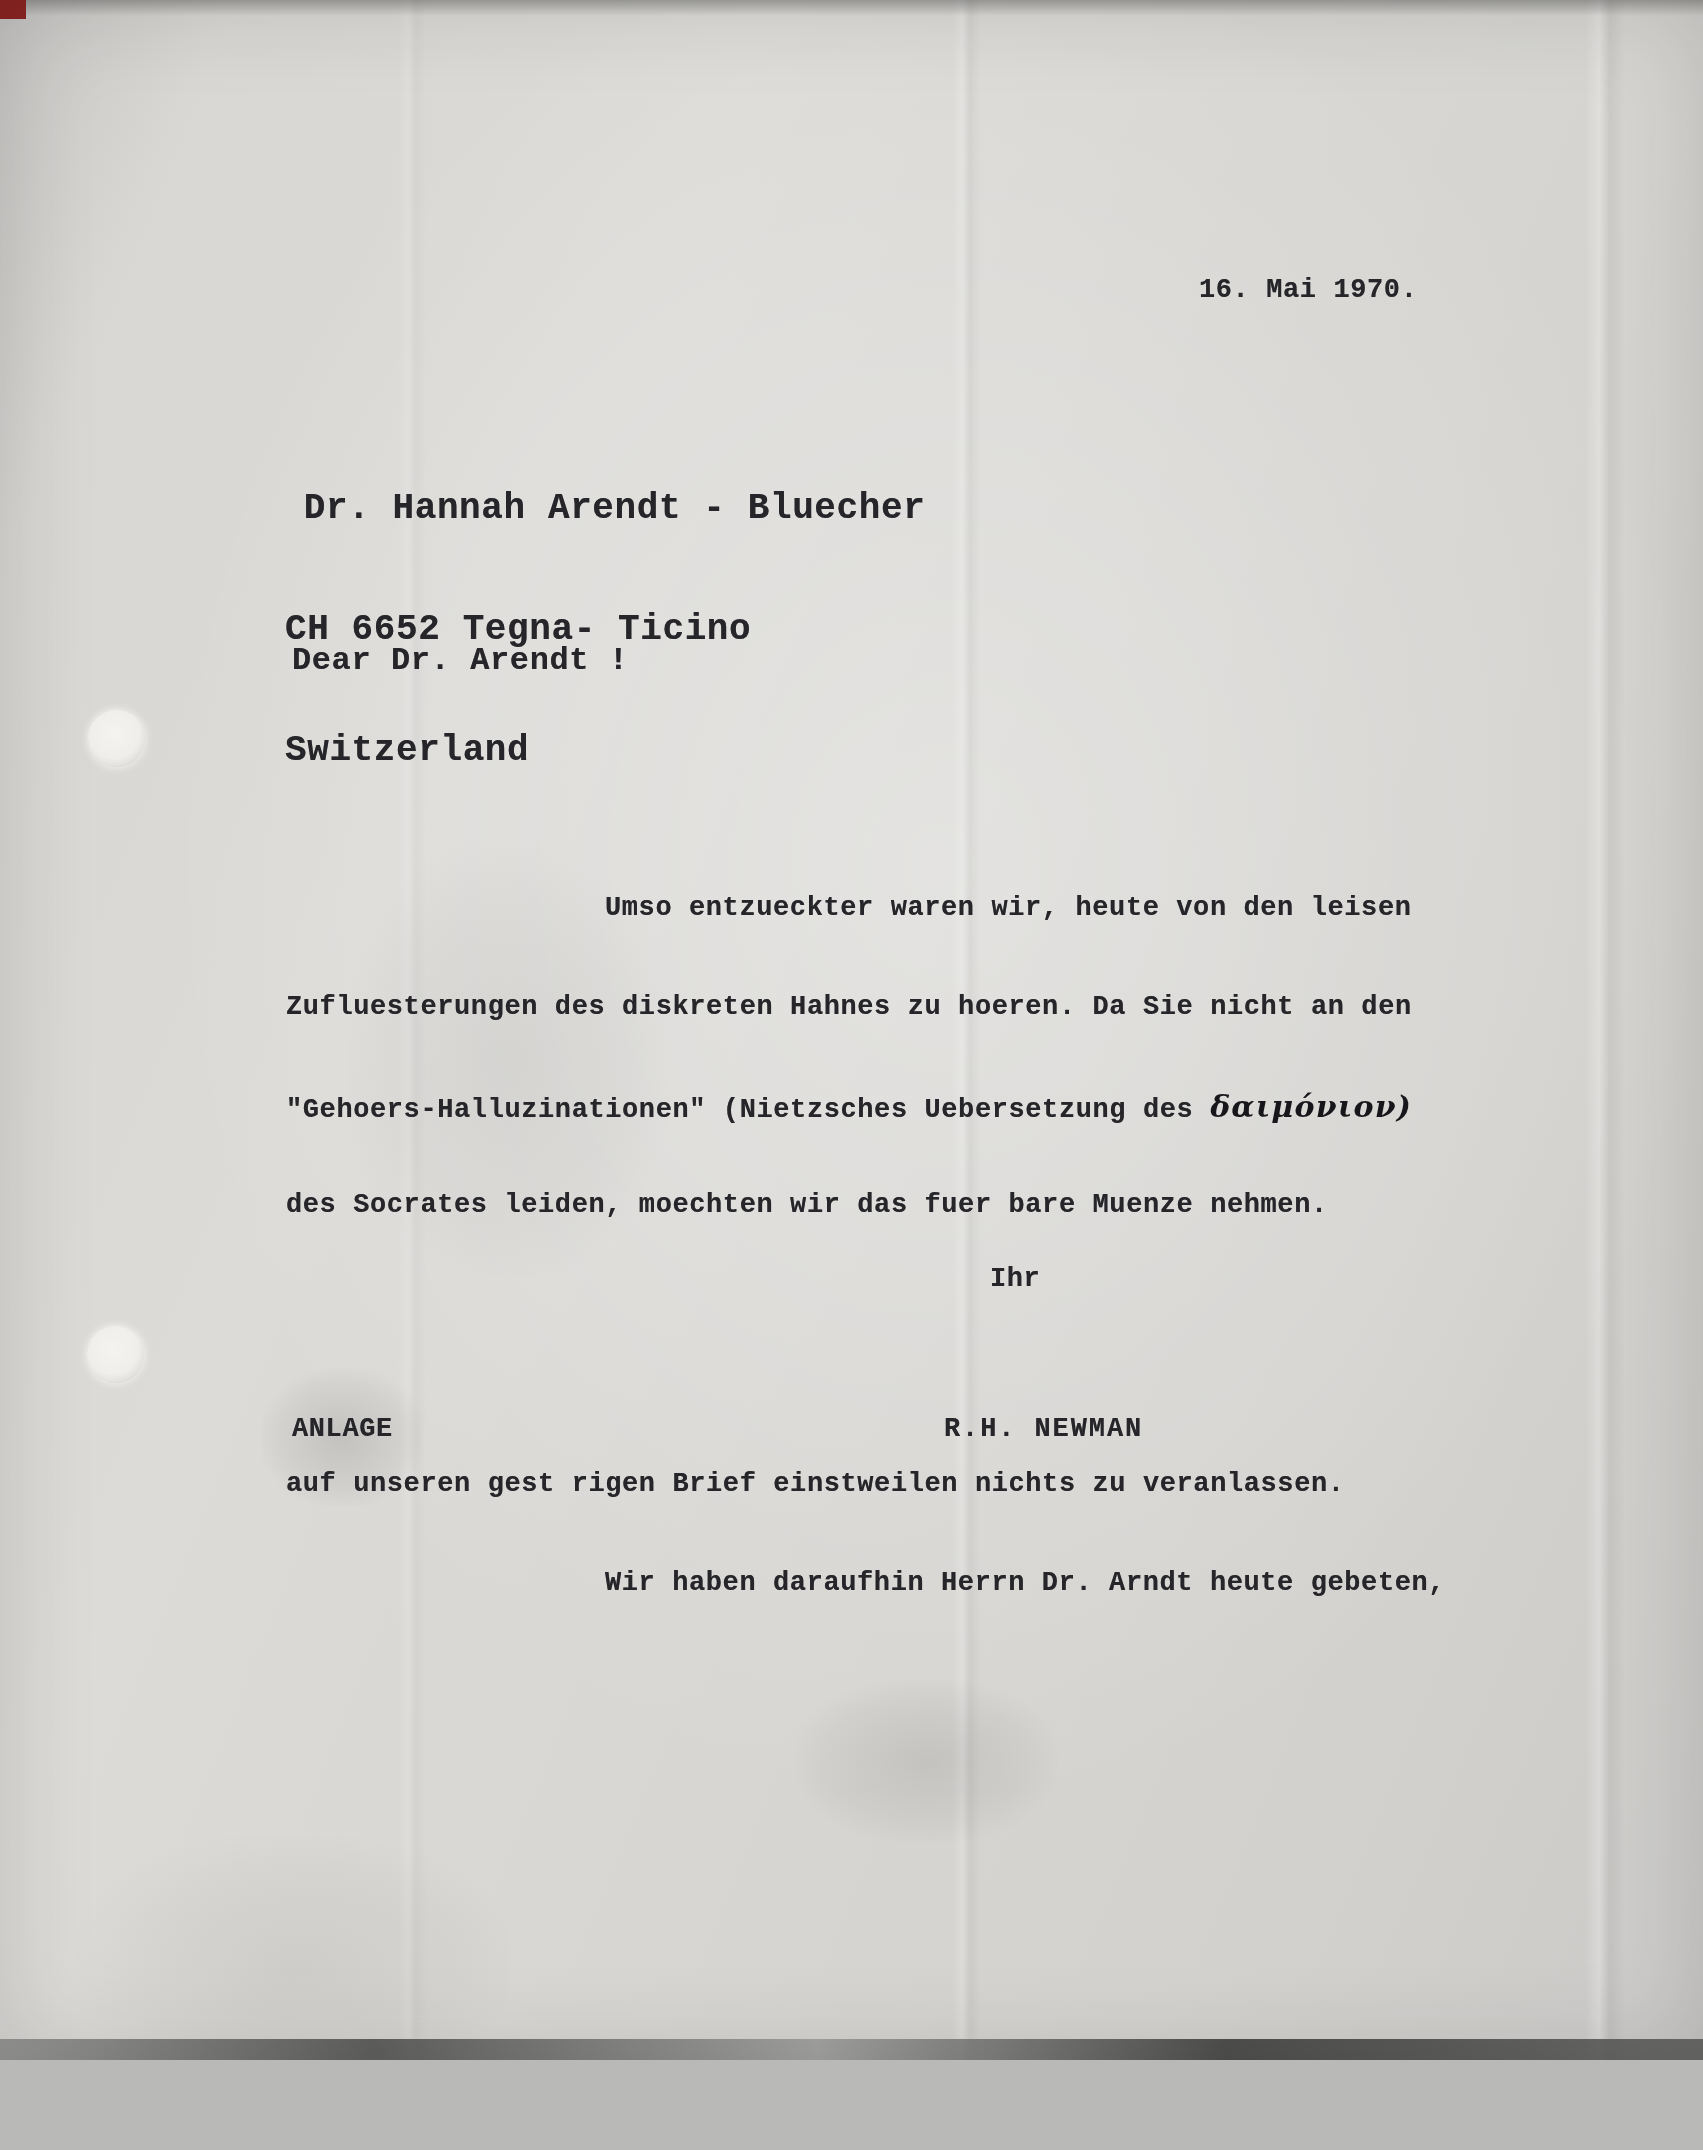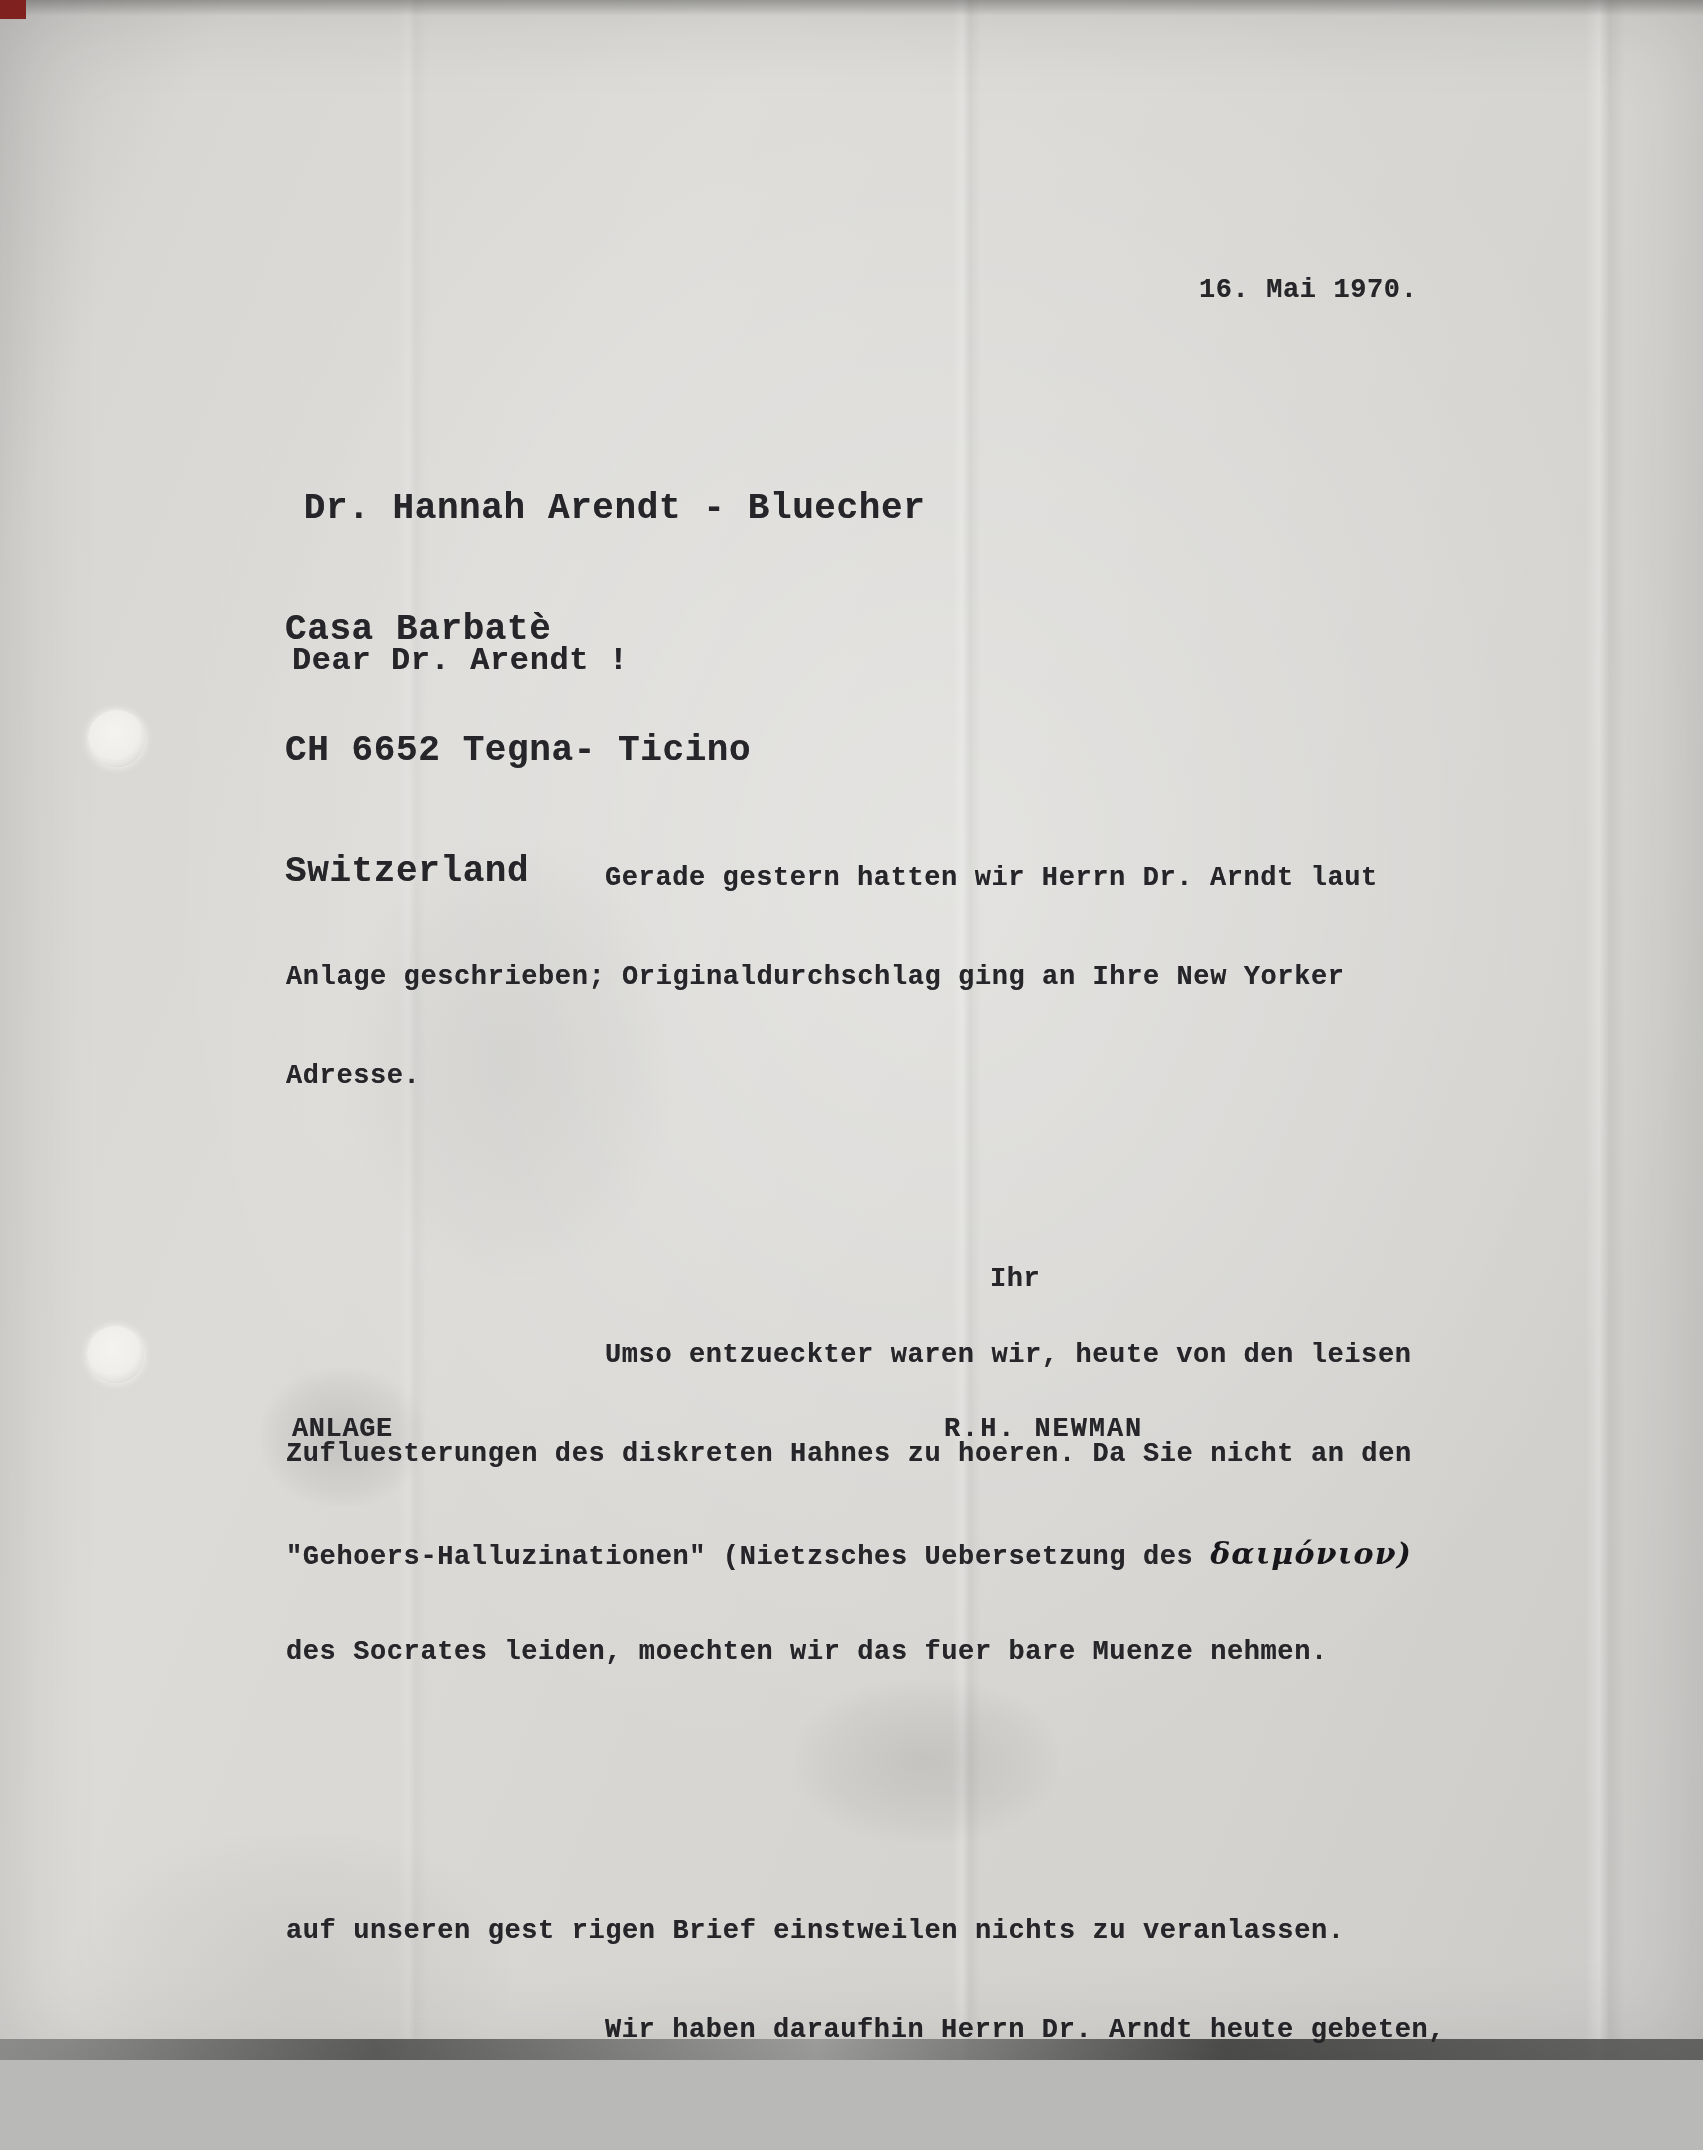--- a/index.html
+++ b/index.html
@@ -163,34 +163,28 @@
   <div class="edge-top"></div>
   <div class="edge-bottom"></div>
   <div class="corner-mark"></div>
   <div class="hole hole-1"></div>
   <div class="hole hole-2"></div>
 
   <div class="date typed">16. Mai 1970.</div>
 
   <div class="address typed">
     <div class="line shift">Dr. Hannah Arendt - Bluecher</div>
-    <div class="line">Casa Barbatè</div>
     <div class="line">CH 6652 Tegna- Ticino</div>
     <div class="line">Switzerland</div>
   </div>
 
   <div class="salutation typed">Dear Dr. Arendt !</div>
 
   <div class="bodytext typed">
 
-    <div class="para">
-      <div class="line first">Gerade gestern hatten wir Herrn Dr. Arndt laut</div>
-      <div class="line">Anlage geschrieben; Originaldurchschlag ging an Ihre New Yorker</div>
-      <div class="line">Adresse.</div>
-    </div>
 
     <div class="para">
       <div class="line first">Umso entzueckter waren wir, heute von den leisen</div>
       <div class="line">Zufluesterungen des diskreten Hahnes zu hoeren. Da Sie nicht an den</div>
       <div class="line"><span>"Gehoers-Halluzinationen" (Nietzsches Uebersetzung des </span><span class="hand">δαιμόνιον</span><span class="hand">)</span></div>
       <div class="line">des Socrates leiden, moechten wir das fuer bare Muenze nehmen.</div>
     </div>
 
     <div class="para">
       <div class="line">auf unseren gest rigen Brief einstweilen nichts zu veranlassen.</div>

